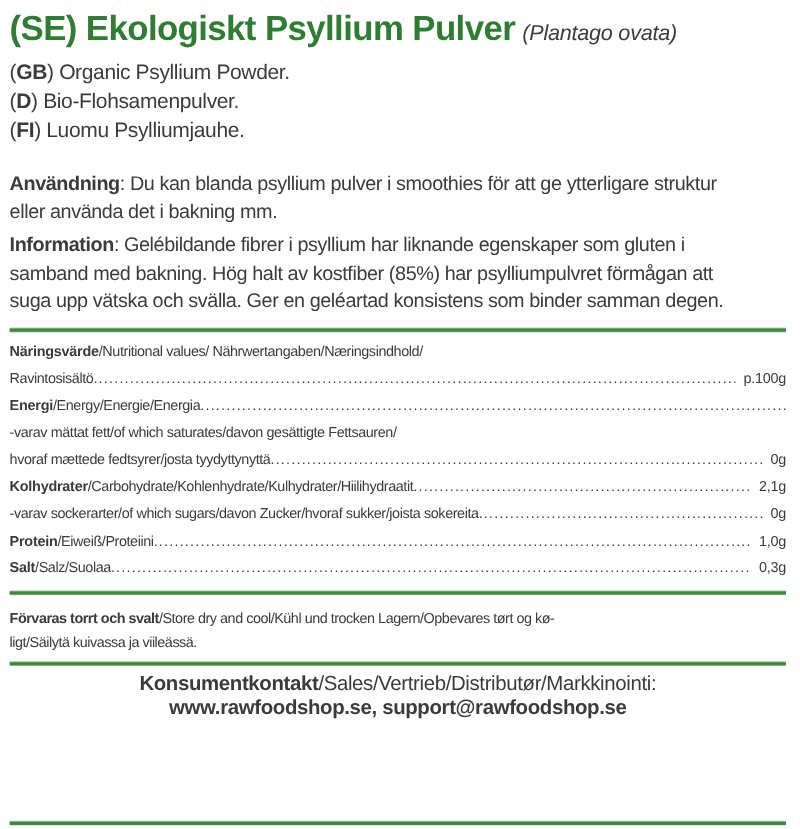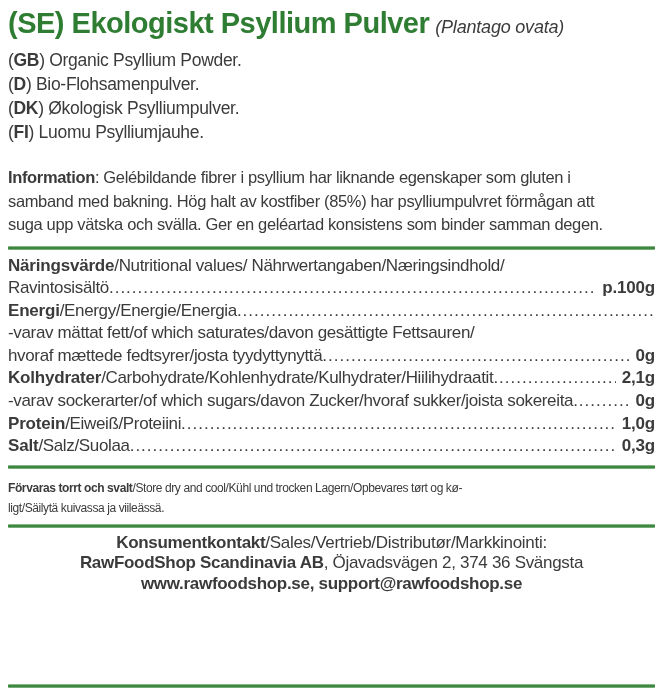--- a/index.html
+++ b/index.html
@@ -50,61 +50,62 @@
   }
   .rule-1 { margin: 9px 0 5px 0; }
   .rule-2 { margin: 7px 0 9px 0; }
   .rule-3 { margin: 5px 0 5px 0; }
   .rule-bottom { position: absolute; left: 8px; right: 12px; bottom: 3px; }
   
   .nutrition { }
   .nrow {
     display: flex;
     align-items: baseline;
-    font-size: 17px;
+    font-size: 12px;
     line-height: 22.6px;
     letter-spacing: -0.35px;
   }
   .nrow .nlabel { white-space: nowrap; }
   .nrow .nlabel b { font-weight: 700; letter-spacing: -0.2px; }
   .nrow .dots {
     flex: 1 1 auto;
     overflow: hidden;
     white-space: nowrap;
     min-width: 8px;
     color: #3b3b3b;
   }
   .nrow .dots::after {
     content: "........................................................................................................................................................................................................";
     letter-spacing: 1px;
   }
-  .nrow .nvalue { font-weight: 700; padding-left: 6px; white-space: nowrap; letter-spacing: -0.2px; }
+  .nrow .nvalue { font-weight: 400; padding-left: 6px; white-space: nowrap; letter-spacing: -0.2px; }
   .nrow.nodots .dots::after { content: none; }
   
   .storage { margin: 0; font-size: 12px; line-height: 20.5px; letter-spacing: -0.4px; }
   .storage b { font-weight: 700; }
   
   .contact { text-align: center; font-size: 17px; line-height: 20.5px; letter-spacing: -0.3px; }
   .contact b { font-weight: 700; }
   .contact .allbold { font-weight: 700; }
 </style>
 </head>
 <body>
 
 <div class="label">
 
   <h1 class="title-line"><span class="title-main">(SE) Ekologiskt Psyllium Pulver</span><span class="title-sub">(Plantago ovata)</span></h1>
 
   <div class="lang-block">
     <div class="lang-line"><span>(</span><b>GB</b><span>)</span><span> Organic Psyllium Powder.</span></div>
     <div class="lang-line"><span>(</span><b>D</b><span>)</span><span> Bio-Flohsamenpulver.</span></div>
-    <div class="lang-line"><span>(</span><b>DK</b><span>)</span><span> Økologisk Psylliumpulver.</span></div>
     <div class="lang-line"><span>(</span><b>FI</b><span>)</span><span> Luomu Psylliumjauhe.</span></div>
   </div>
 
+  <p class="para"><b>Användning</b><span class="wrap">: Du kan blanda psyllium pulver i smoothies för att ge ytterligare struktur
+eller använda det i bakning mm.</span></p>
   <p class="para"><b>Information</b><span class="wrap">: Gelébildande fibrer i psyllium har liknande egenskaper som gluten i
 samband med bakning. Hög halt av kostfiber (85%) har psylliumpulvret förmågan att
 suga upp vätska och svälla. Ger en geléartad konsistens som binder samman degen.</span></p>
 
   <div class="rule rule-1"></div>
 
   <div class="nutrition">
     <div class="nrow nodots">
         <span class="nlabel"><b>Näringsvärde</b><span>/Nutritional values/ Nährwertangaben/Næringsindhold/</span></span>
         <span class="dots"></span>
@@ -151,19 +152,18 @@
 
   <div class="rule rule-2"></div>
 
   <p class="storage"><b>Förvaras torrt och svalt</b><span class="wrap">/Store dry and cool/Kühl und trocken Lagern/Opbevares tørt og kø-
 ligt/Säilytä kuivassa ja viileässä.</span></p>
 
   <div class="rule rule-3"></div>
 
   <footer class="contact">
     <div><b>Konsumentkontakt</b><span>/Sales/Vertrieb/Distributør/Markkinointi:</span></div>
-    <div><b>RawFoodShop Scandinavia AB</b><span>, Öjavadsvägen 2, 374 36 Svängsta</span></div>
     <div class="allbold">www.rawfoodshop.se, support@rawfoodshop.se</div>
   </footer>
 
   <div class="rule rule-bottom"></div>
 
 </div>
 
 </body></html>

